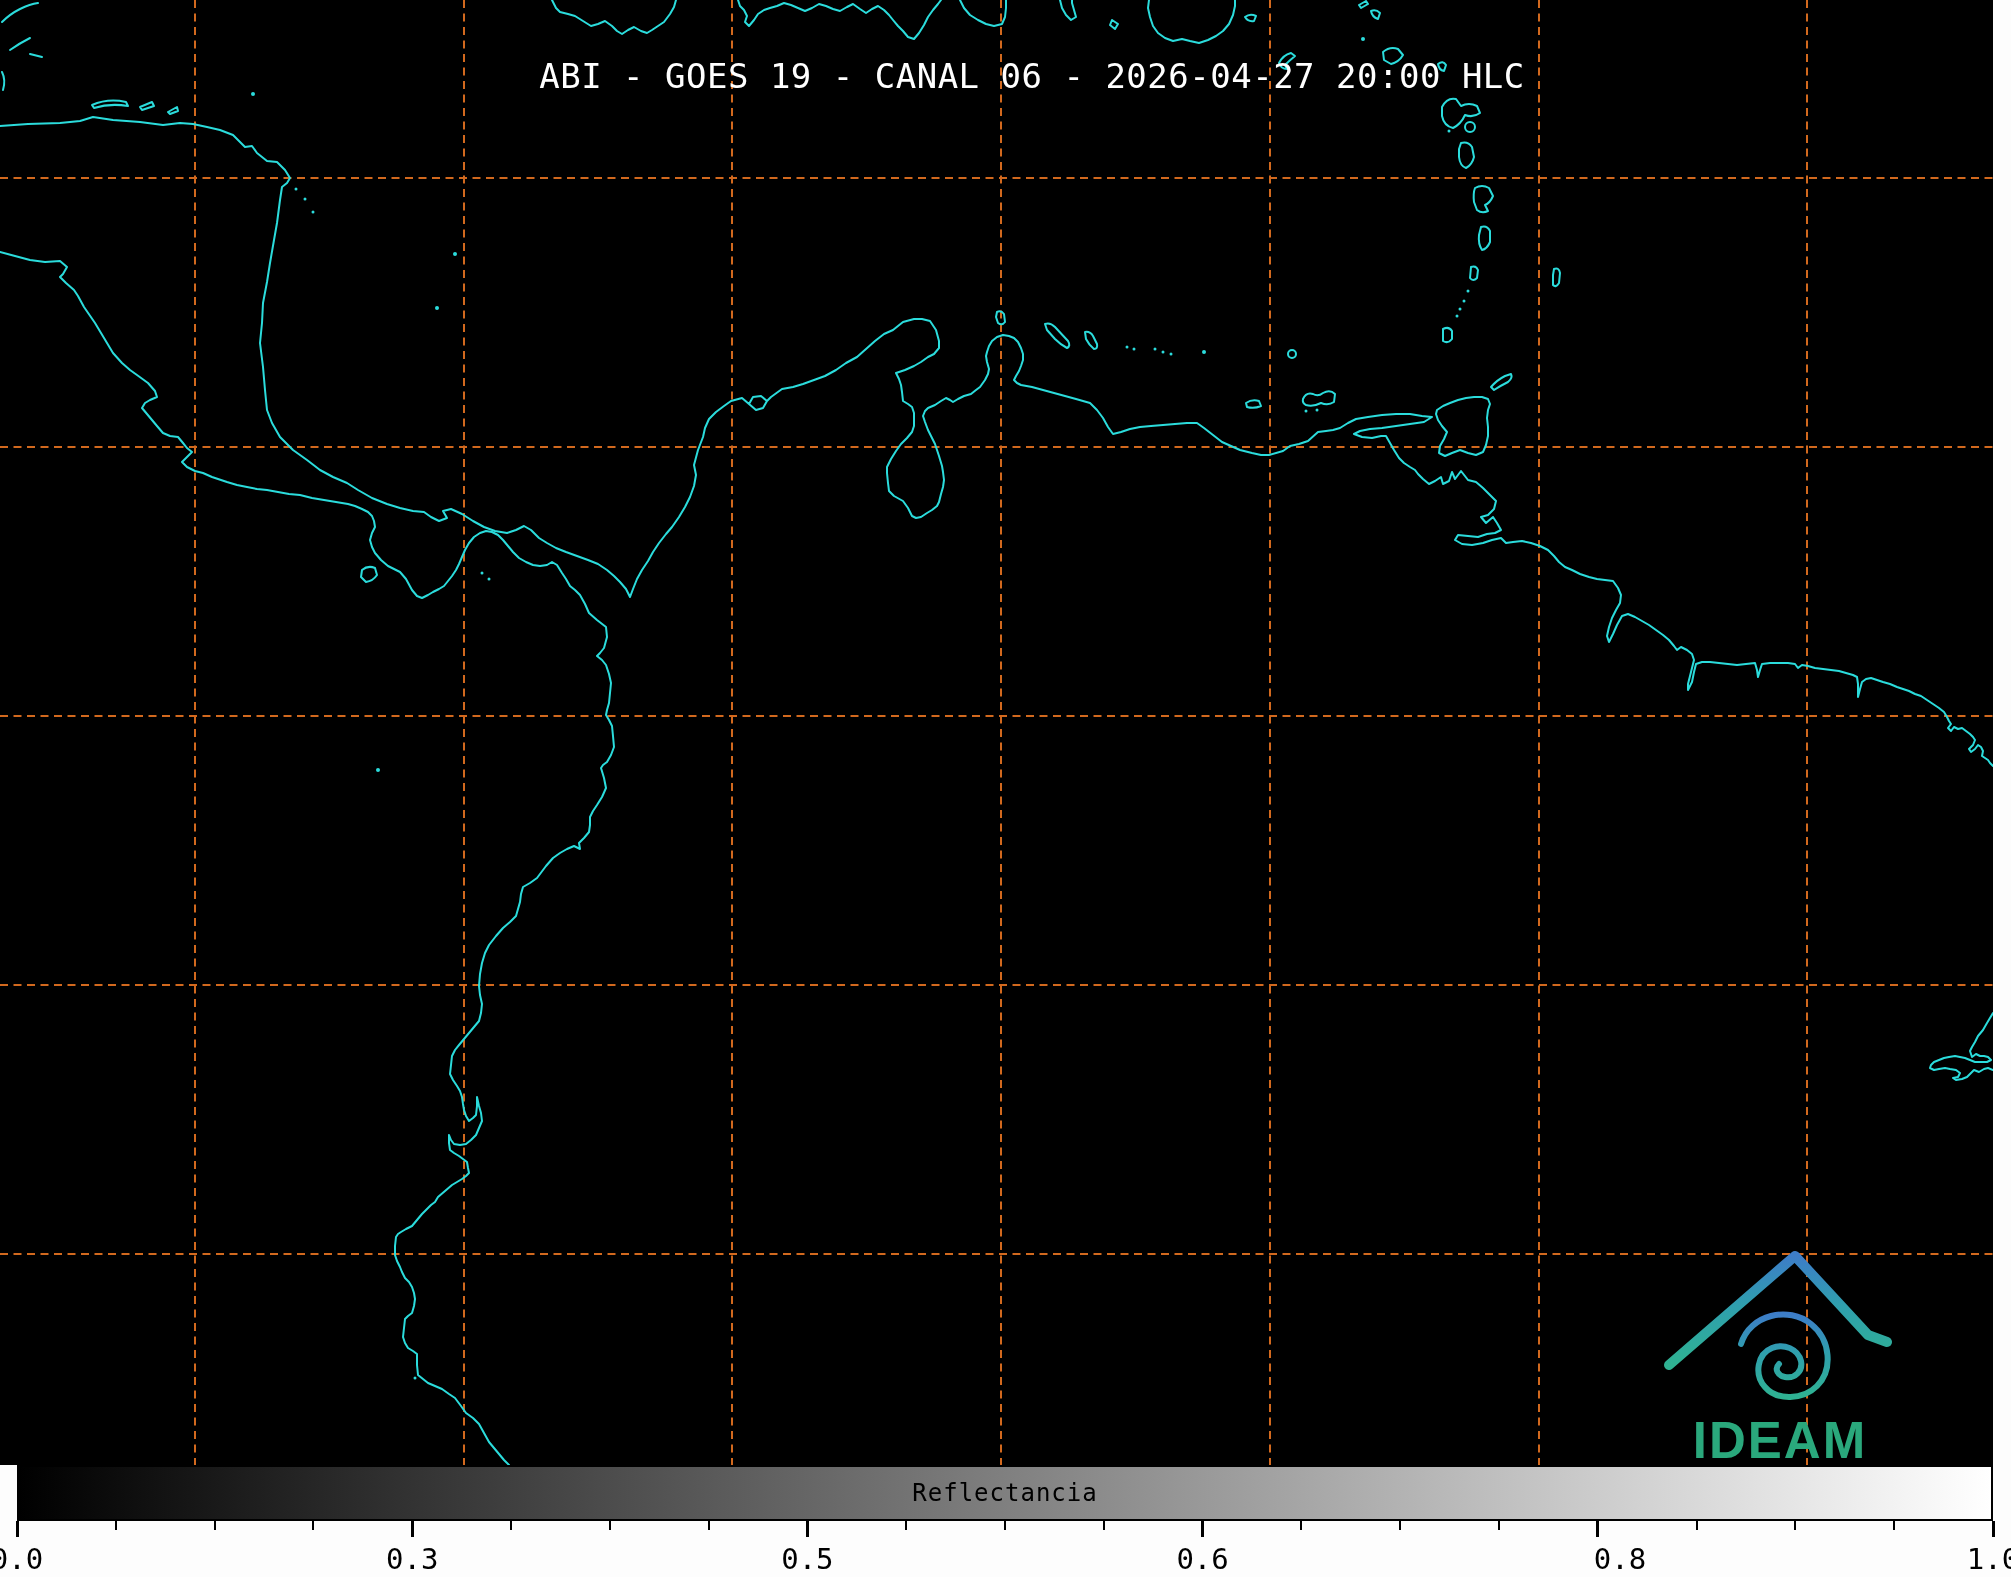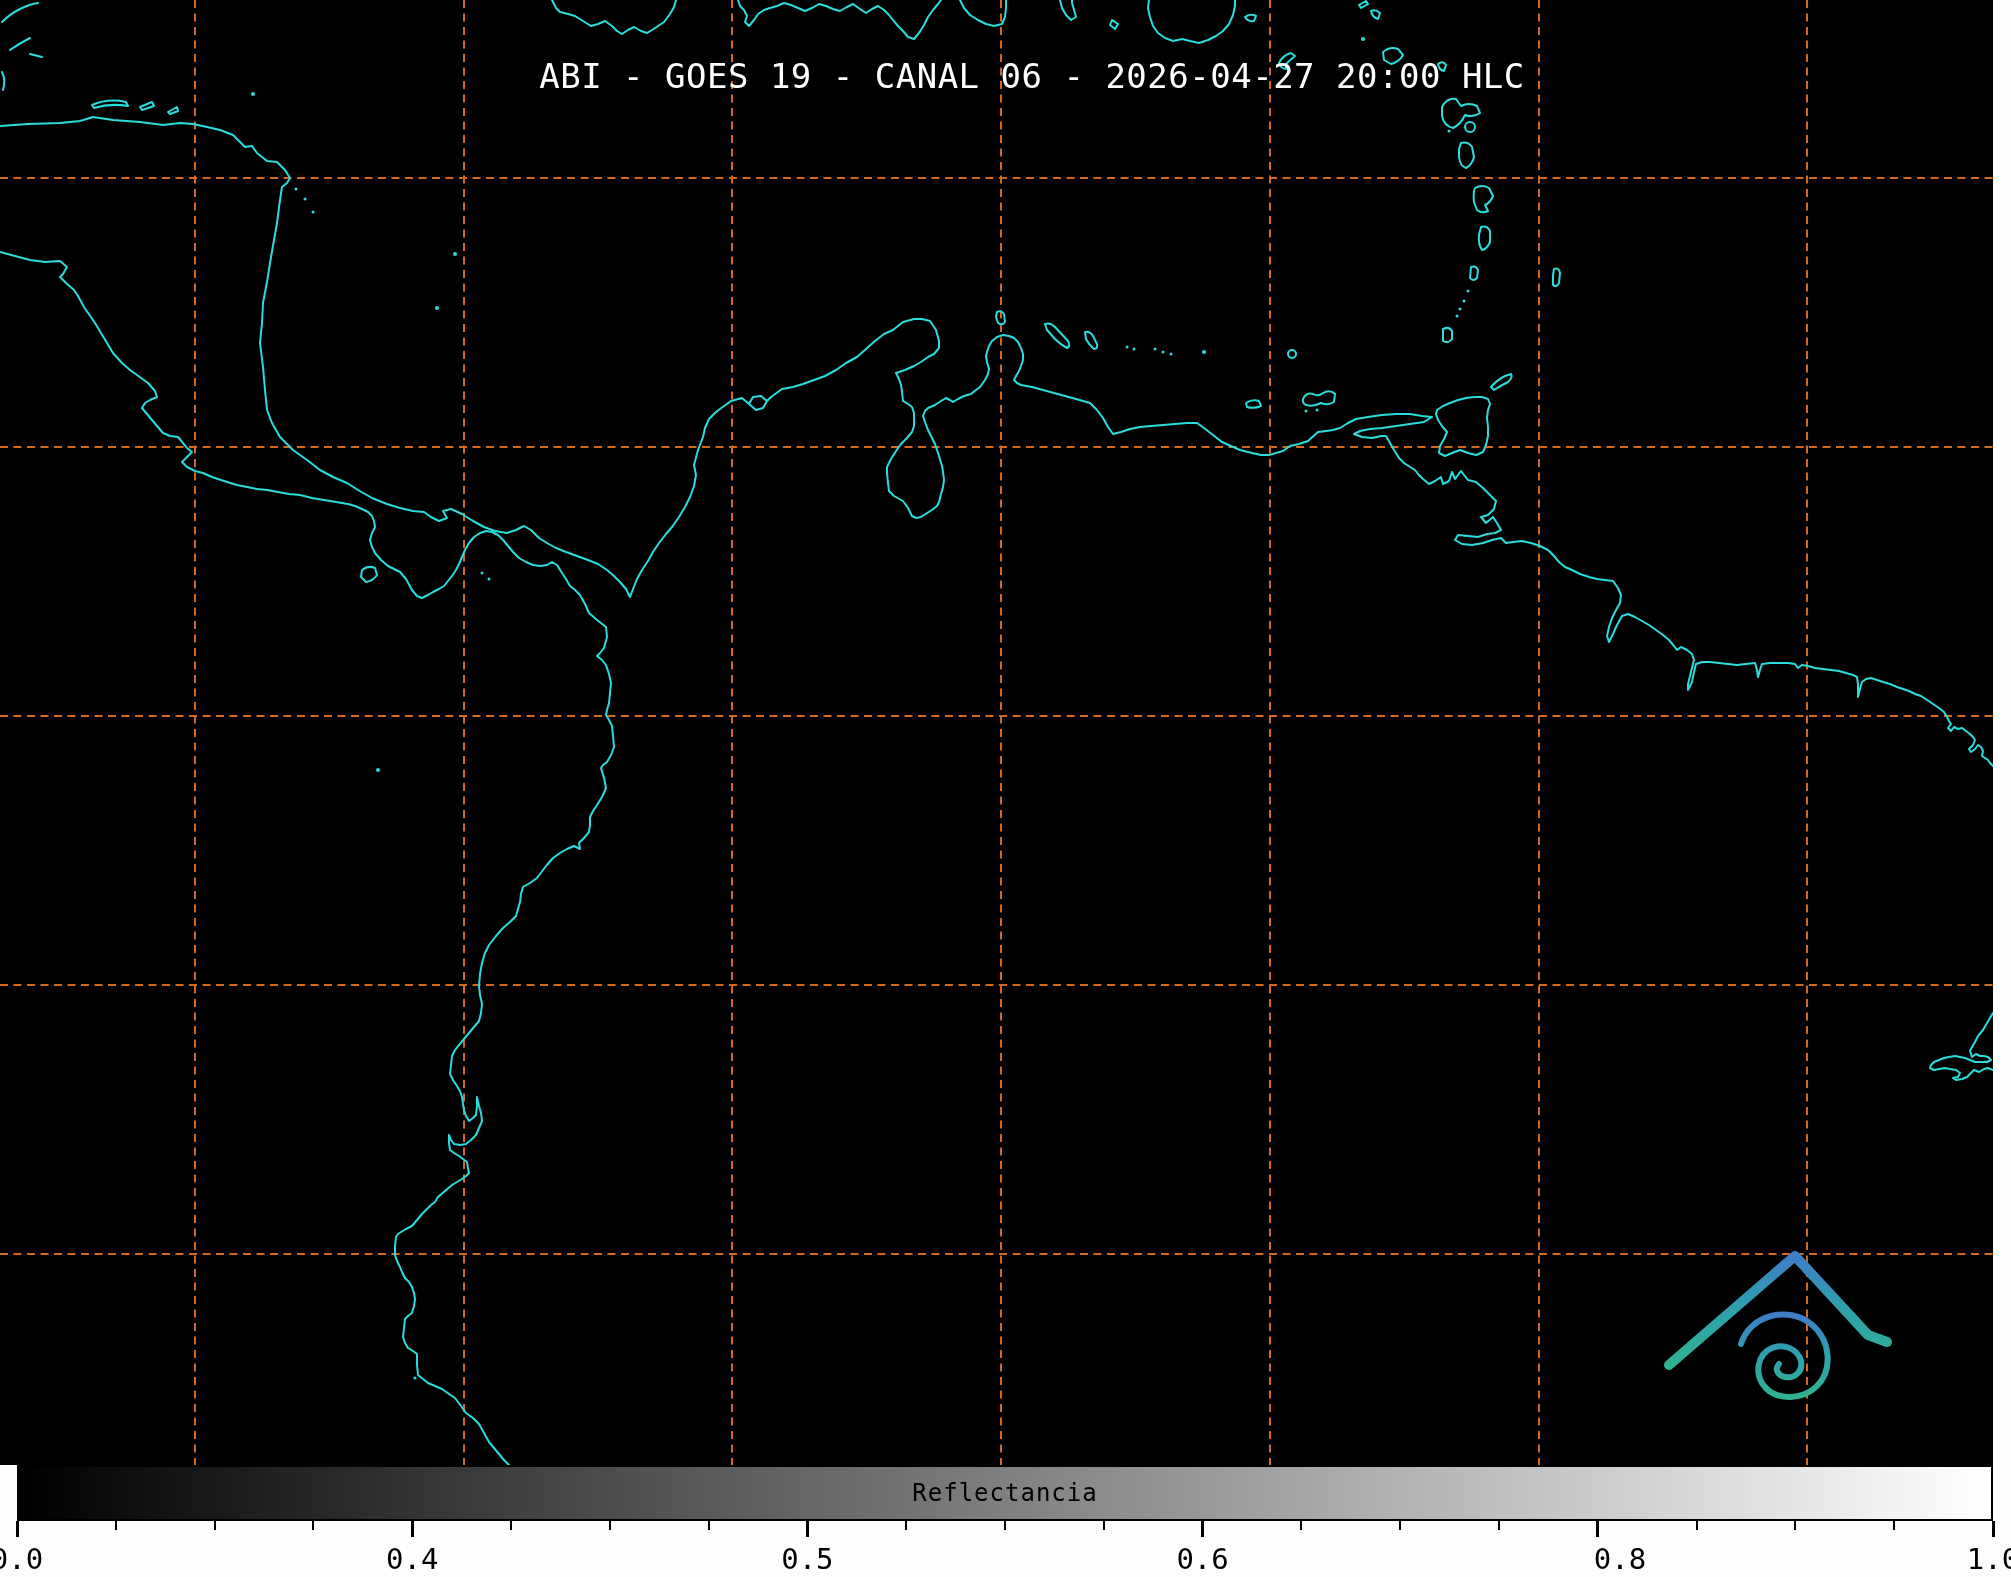--- a/index.html
+++ b/index.html
@@ -165,34 +165,35 @@
       <defs>
         <linearGradient id="mg" x1="0" y1="0" x2="0" y2="1">
           <stop offset="0" stop-color="#3d7dc8"></stop>
           <stop offset="0.45" stop-color="#2f9fae"></stop>
           <stop offset="1" stop-color="#2fb292"></stop>
         </linearGradient>
       </defs>
       <path d="M 14,117 L 140,8 L 213,87 L 232,94" fill="none" stroke="url(#mg)" stroke-width="10" stroke-linecap="round" stroke-linejoin="round"></path>
       <path d="M 86,96 C 95,66 134,58 156,76 C 176,92 178,122 162,138 C 148,152 122,153 110,139 C 99,127 102,106 117,100 C 129,95 143,101 146,113 C 148,123 140,131 130,129 C 123,128 119,121 124,116" fill="none" stroke="url(#mg)" stroke-width="6" stroke-linecap="round"></path>
     </svg>
+    <div class="ideam-text">IDEAM</div>
   </div>
 </div>
 
 <div class="right-margin"></div>
 
 <div class="bottom-panel">
   <div class="colorbar">
     <div class="colorbar-label">Reflectancia</div>
   </div>
   <div id="cb-axis">
       <div class="cb-tick major" style="left: 15.5px;"></div>
       <div class="cb-tick-label" style="left: 17px;">0.0</div>
       <div class="cb-tick major" style="left: 410.7px;"></div>
-      <div class="cb-tick-label" style="left: 412.2px;">0.4</div>
+      <div class="cb-tick-label" style="left: 412.2px;">0.3</div>
       <div class="cb-tick major" style="left: 805.9px;"></div>
       <div class="cb-tick-label" style="left: 807.4px;">0.5</div>
       <div class="cb-tick major" style="left: 1201.1px;"></div>
       <div class="cb-tick-label" style="left: 1202.6px;">0.6</div>
       <div class="cb-tick major" style="left: 1596.3px;"></div>
       <div class="cb-tick-label" style="left: 1620px;">0.8</div>
       <div class="cb-tick major" style="left: 1991.5px;"></div>
       <div class="cb-tick-label" style="left: 1993px;">1.0</div>
       <div class="cb-tick minor" style="left: 114.8px;"></div>
       <div class="cb-tick minor" style="left: 213.6px;"></div>

